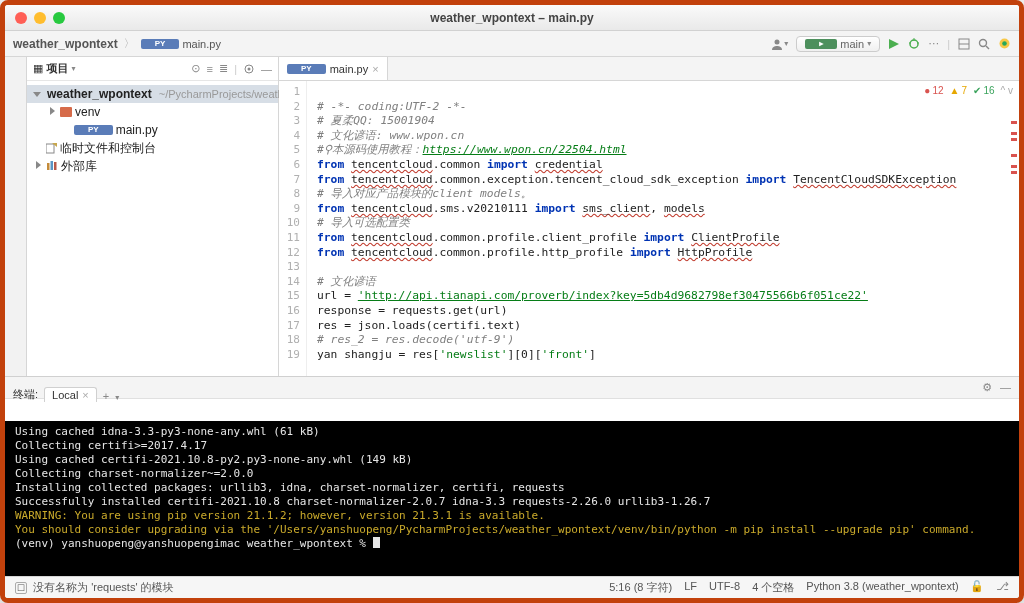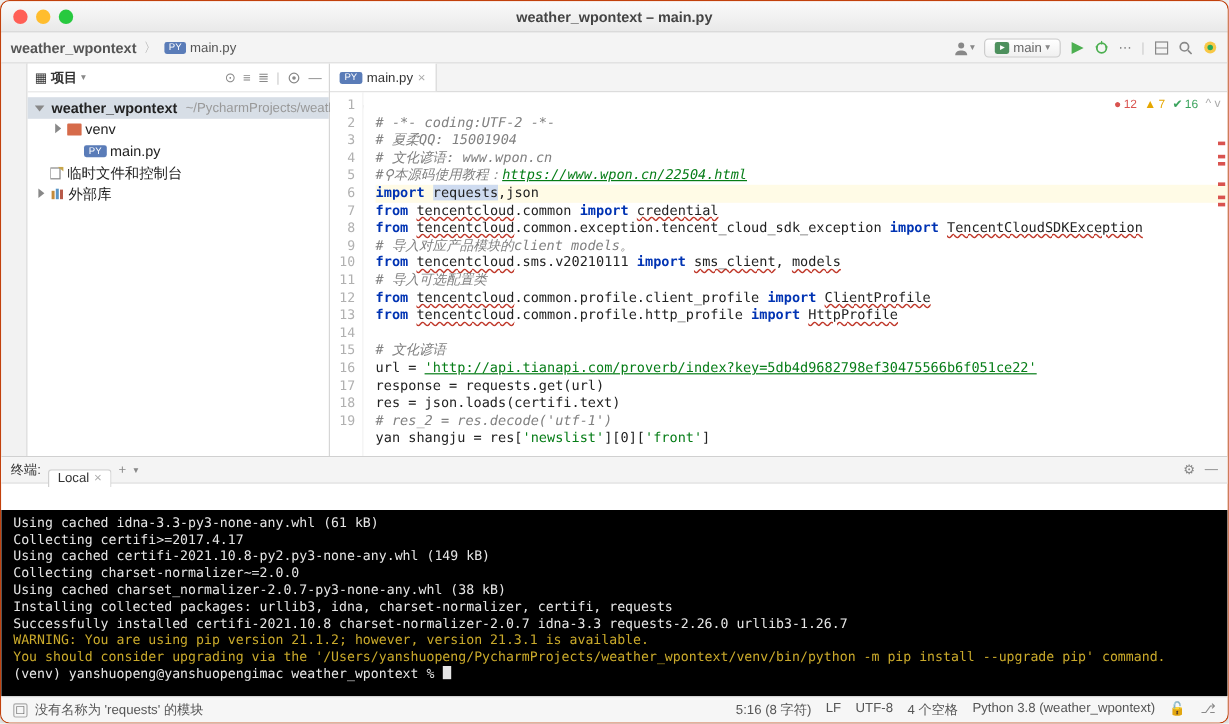--- a/index.html
+++ b/index.html
@@ -1,17 +1,17 @@
 <!DOCTYPE html>
 <html><head>
 <meta charset="utf-8">
 <style>
 * { margin:0; padding:0; box-sizing:border-box; }
 body { font-family:-apple-system,BlinkMacSystemFont,"Segoe UI",sans-serif; font-size:12px; color:#333; background:#f7f7f7; overflow:hidden; }
-.window { width:1024px; height:603px; background:#fff; border:1px solid #c2410c; border-radius:8px; overflow:hidden; display:flex; flex-direction:column; box-shadow:0 6px 24px rgba(0,0,0,0.25); margin:0 auto; }
+.window { width:1024px; height:603px; background:#fff; border:5px solid #c2410c; border-radius:8px; overflow:hidden; display:flex; flex-direction:column; box-shadow:0 6px 24px rgba(0,0,0,0.25); margin:0 auto; }
 .titlebar { height:26px; background:linear-gradient(#fafafa,#e9e9e9); border-bottom:1px solid #d1d1d1; display:flex; align-items:center; padding:0 10px; position:relative; }
 .traffic { display:flex; gap:7px; }
 .tbtn { width:12px; height:12px; border-radius:50%; }
 .tbtn.red{background:#ff5f56}.tbtn.yel{background:#ffbd2e}.tbtn.grn{background:#27c93f}
 .title { position:absolute; left:0; right:0; text-align:center; font-size:12px; font-weight:600; color:#444; }
 .breadcrumbs { height:26px; background:#f4f4f4; border-bottom:1px solid #d6d6d6; display:flex; align-items:center; padding:0 8px; font-size:11px; color:#555; justify-content:space-between; }
 .bcleft { display:flex; align-items:center; gap:4px; }
 .bc-item { display:flex; align-items:center; gap:3px; cursor:pointer; }
 .bc-sep { color:#aaa; margin:0 2px; }
 .tbicons { display:flex; align-items:center; gap:8px; }
@@ -41,28 +41,28 @@
 .code { flex:1; background:#fff; padding:4px 0 4px 10px; font-family:Menlo,Consolas,monospace; font-size:11.3px; line-height:14.6px; white-space:pre; overflow:hidden; }
 .code .c{color:#808080;font-style:italic}.code .k{color:#0033b3;font-weight:600}.code .s{color:#067d17}.code .ln{color:#067d17;text-decoration:underline}.code .n{color:#222}.code .u{text-decoration:#c0392b wavy underline}
 .hl5 { display:block; background:#fffbe6; width:100%; }
 .topright-badges { position:absolute; right:6px; top:4px; display:flex; gap:6px; font-size:10px; }
 .badge { display:flex; align-items:center; gap:2px; }
 .badge.err{color:#d9534f}.badge.warn{color:#e6a700}.badge.ok{color:#3aa35c}
 .minimap { position:absolute; right:0; top:18px; bottom:0; width:12px; }
 .mm-red{position:absolute;right:2px;width:6px;height:3px;background:#d9534f}
 .term { height:200px; border-top:1px solid #d0d0d0; background:#fff; display:flex; flex-direction:column; }
 .term-hdr { height:22px; background:#f4f4f4; border-bottom:1px solid #e0e0e0; display:flex; align-items:center; padding:0 8px; font-size:11px; justify-content:space-between; }
-.term-hdr .left { display:flex; align-items:center; gap:6px; }
+.term-hdr .left { display:flex; align-items:flex-end; gap:6px; }
 .term-hdr .tab { border:1px solid #d0d0d0; border-bottom:none; border-radius:3px 3px 0 0; padding:1px 7px; background:#fff; display:flex; align-items:center; gap:4px;margin-top:14px; }
 .term-body { flex:1; background:#000; color:#e6e6e6; font-family:Menlo,Consolas,monospace; font-size:11px; line-height:14px; padding:4px 10px; overflow:hidden;margin-top:22px; }
 .term-body .yel{color:#caaa2b}
 .statusbar { height:22px; background:#f6f6f6; border-top:1px solid #d6d6d6; display:flex; align-items:center; justify-content:space-between; padding:0 10px; font-size:11px; color:#555; }
 .statusbar .right { display:flex; gap:12px; }
 .folder-ico{display:inline-block;width:12px;height:10px;background:#cf9c3c;border-radius:1px;position:relative}.folder-ico.red{background:#d66b4a}
-.py-ico{display:inline-block;background:#5a7cb8;color:#fff;font-size:8px;border-radius:2px;padding:0 4px;line-height:10px;font-weight:400}
+.py-ico{display:inline-block;background:#5a7cb8;color:#fff;font-size:8px;border-radius:2px;padding:0 14px;line-height:10px;font-weight:700}
 .tri-r{display:inline-block;width:0;height:0;border-top:4px solid transparent;border-bottom:4px solid transparent;border-left:5px solid #888}
 .tri-d{display:inline-block;width:0;height:0;border-left:4px solid transparent;border-right:4px solid transparent;border-top:5px solid #888}
 .run-ico{color:#4caf50}.bug-ico{color:#4caf50}
 .cursor{display:inline-block;width:7px;height:11px;background:#e6e6e6;vertical-align:-1px}
 </style>
 </head>
 <body>
 
 <div class="window">
   <div class="titlebar">
@@ -209,33 +209,33 @@
             <span class="x">×</span>
           </div>
       </div>
       <div class="editor-wrap">
         <div class="gutter">1<br>2<br>3<br>4<br>5<br>6<br>7<br>8<br>9<br>10<br>11<br>12<br>13<br>14<br>15<br>16<br>17<br>18<br>19</div>
         <div class="code">
 <span class="c"># -*- coding:UTF-2 -*-</span>
 <span class="c"># 夏柔QQ: 15001904</span>
 <span class="c"># 文化谚语: www.wpon.cn</span>
 <span class="c"><span>#</span>⚲<span>本源码使用教程：</span><span class="ln">https://www.wpon.cn/22504.html</span></span>
-<span class="hl5"><span class="k">import</span> <span class="n" style="background:#cedbf0"><span>requests</span></span><span class="n">,json</span></span><span class="k">from</span> <span class="n u">tencentcloud</span><span class="n">.common</span> <span class="k">import</span> <span class="n u">credential</span>
+<span class="k">from</span> <span class="n u">tencentcloud</span><span class="n">.common</span> <span class="k">import</span> <span class="n u">credential</span>
 <span class="k">from</span> <span class="n u">tencentcloud</span><span class="n">.common.exception.tencent_cloud_sdk_exception</span> <span class="k">import</span> <span class="n u">TencentCloudSDKException</span>
 <span class="c"># 导入对应产品模块的client models。</span>
 <span class="k">from</span> <span class="n u">tencentcloud</span><span class="n">.sms.v20210111</span> <span class="k">import</span> <span class="n u">sms_client</span><span class="n">, </span><span class="n u">models</span>
 <span class="c"># 导入可选配置类</span>
 <span class="k">from</span> <span class="n u">tencentcloud</span><span class="n">.common.profile.client_profile</span> <span class="k">import</span> <span class="n u">ClientProfile</span>
 <span class="k">from</span> <span class="n u">tencentcloud</span><span class="n">.common.profile.http_profile</span> <span class="k">import</span> <span class="n u">HttpProfile</span>
 
 <span class="c"># 文化谚语</span>
 <span class="n">url = </span><span class="s ln">'http://api.tianapi.com/proverb/index?key=5db4d9682798ef30475566b6f051ce22'</span>
 <span class="n">response = requests.get(url)</span>
 <span class="n">res = json.loads(certifi.text)</span>
-<span class="c"># res_2 = res.decode('utf-1')</span>
+<span class="c"># res_2 = res.decode('utf-9')</span>
 <span class="n">yan shangju = res[</span><span class="s">'newslist'</span><span class="n">][</span><span class="n">0</span><span class="n">][</span><span class="s">'front'</span><span class="n">]</span>
 </div>
         <div class="topright-badges">
           <span class="badge err">●<span>12</span></span>
           <span class="badge warn">▲<span>7</span></span>
           <span class="badge ok">✔<span>16</span></span>
           <span style="color:#aaa">^ v</span>
         </div>
         <div class="minimap">
           <div class="mm-red" style="top:8%"></div>
@@ -263,21 +263,20 @@
       <div style="display:flex;gap:8px;color:#888">
         <span>⚙</span>
         <span>—</span>
       </div>
     </div>
     <div class="term-body">
 <div>  Using cached idna-3.3-py3-none-any.whl (61 kB)</div>
 <div>Collecting certifi&gt;=2017.4.17</div>
 <div>  Using cached certifi-2021.10.8-py2.py3-none-any.whl (149 kB)</div>
 <div>Collecting charset-normalizer~=2.0.0</div>
-<div>  Using cached charset_normalizer-2.0.7-py3-none-any.whl (38 kB)</div>
 <div>Installing collected packages: urllib3, idna, charset-normalizer, certifi, requests</div>
 <div>Successfully installed certifi-2021.10.8 charset-normalizer-2.0.7 idna-3.3 requests-2.26.0 urllib3-1.26.7</div>
 <div class="yel">WARNING: You are using pip version 21.1.2; however, version 21.3.1 is available.</div>
 <div class="yel">You should consider upgrading via the '/Users/yanshuopeng/PycharmProjects/weather_wpontext/venv/bin/python -m pip install --upgrade pip' command.</div>
 <div><span>(venv) yanshuopeng@yanshuopengimac weather_wpontext % </span><span class="cursor"></span></div>
     </div>
   </div>
 
   <div class="statusbar">
     <div style="display:flex;align-items:center;gap:6px">

